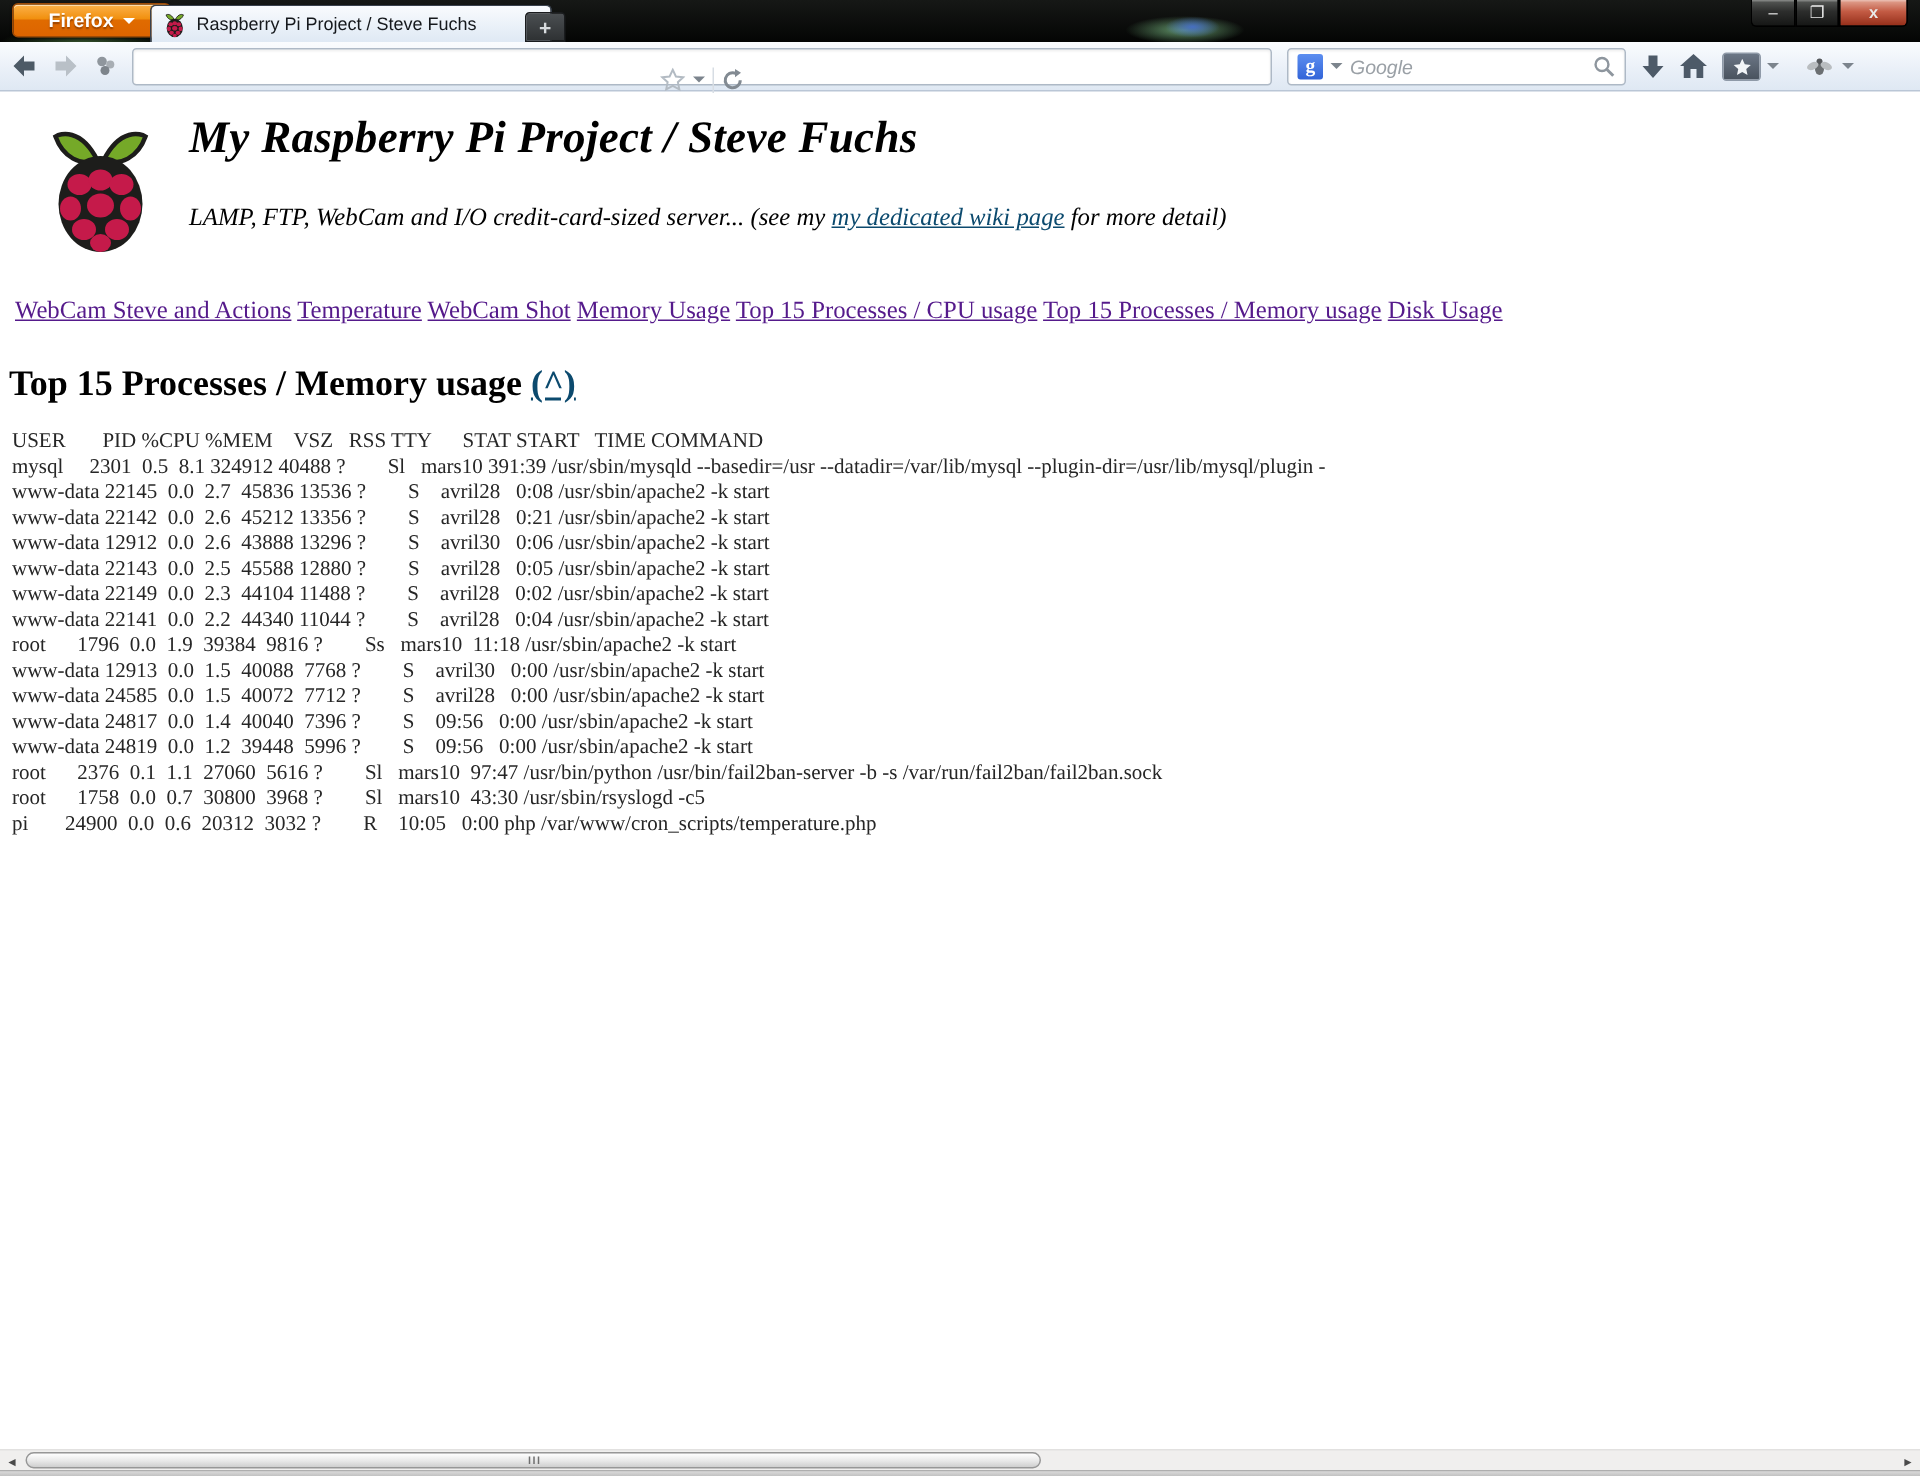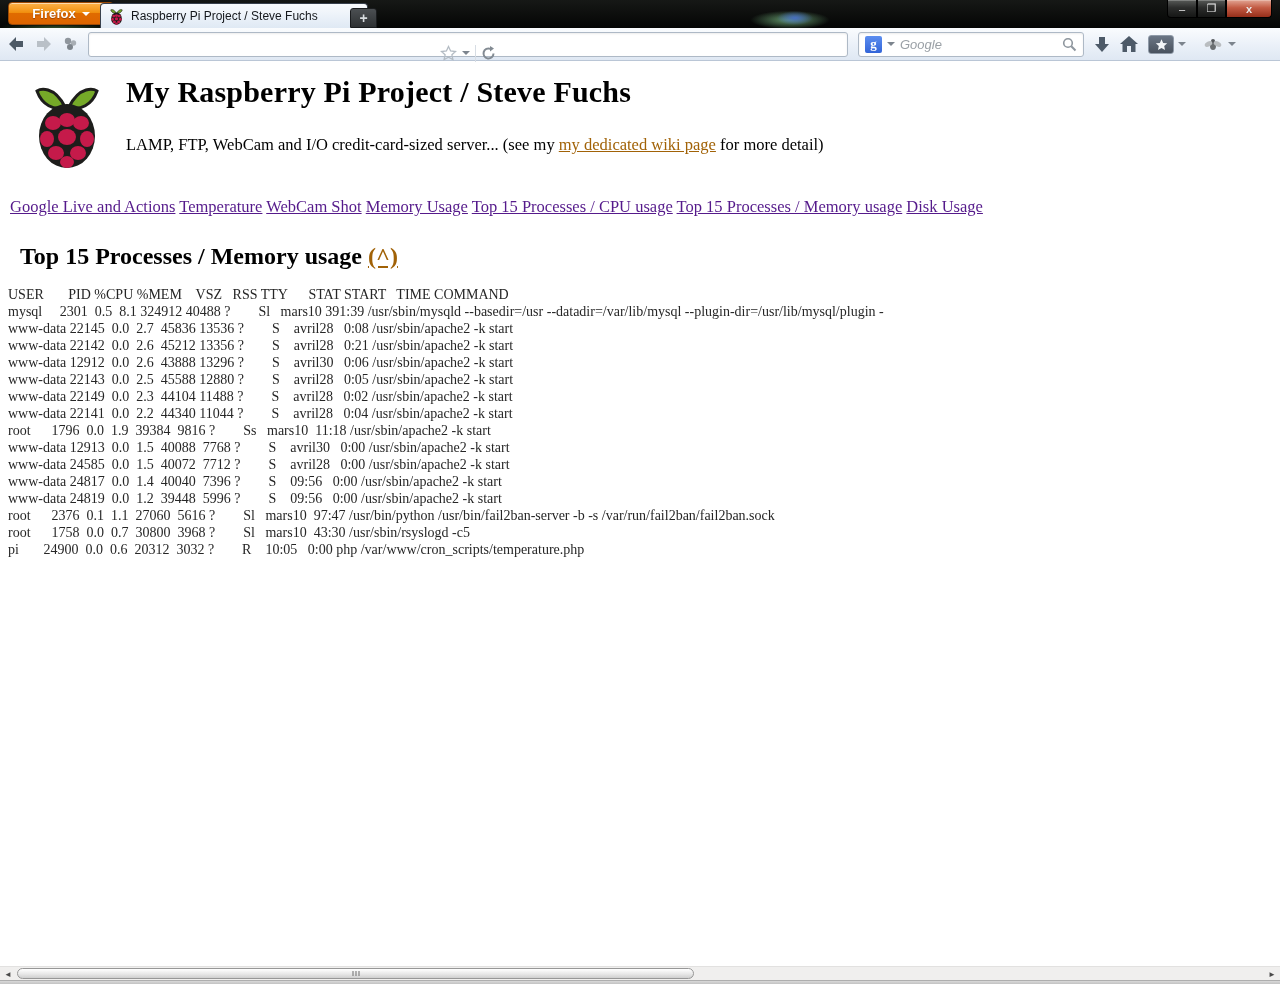--- a/index.html
+++ b/index.html
@@ -66,27 +66,27 @@
   .bm-btn { width: 26px; height: 19px; border-radius: 3px; border: 1px solid #8f9aa8;
     background: linear-gradient(#6b7685, #49525e); display: flex; align-items: center; justify-content: center; }
   .caret-gray { width: 0; height: 0; border-left: 4px solid transparent; border-right: 4px solid transparent;
     border-top: 4px solid #7c848d; }
 
   
   .content { height: 905px; background: #fff; overflow: hidden;
     font-family: "Liberation Serif", serif; color: #000; }
   .page-header { display: flex; padding: 14px 0 0 34px; }
   .logo { width: 66px; height: 88px; margin-top: 6px; flex: none; }
-  .header-text { margin-left: 26px; }
+  .header-text { margin-left: 26px; font-style: italic; }
   h1.page-title { font-size: 30px; font-weight: bold; margin: 0 0 24px; letter-spacing: .2px; }
   .intro-line { font-size: 16.5px; line-height: 24px; }
-  a.blue { color: #a16207; text-decoration: underline; cursor: pointer; }
+  a.blue { color: #0c4a6e; text-decoration: underline; cursor: pointer; }
   .nav { margin: 28px 0 0 10px; font-size: 16.5px; }
   a.visited { color: #551a8b; text-decoration: underline; cursor: pointer; }
-  h2.section-title { margin: 26px 0 0 20px; font-size: 24px; font-weight: bold; }
+  h2.section-title { margin: 26px 0 0 6px; font-size: 24px; font-weight: bold; }
   h2.section-title a.blue { font-weight: bold; }
   pre.ps { margin: 16px 0 0 8px; font-family: Liberation Serif, serif;
     font-size: 14px; line-height: 17px; color: #262626; white-space: pre; overflow: hidden; }
 
   
   .hscrollbar { position: relative; height: 14px; background: #f0efee; border-top: 1px solid #e2e1e0; }
   .scroll-arrow { position: absolute; top: 0; width: 16px; height: 14px; display: flex;
     align-items: center; justify-content: center; font-size: 8px; color: #4a4a4a; }
   .scroll-arrow.left { left: 0; }
   .scroll-arrow.right { right: 0; }
@@ -227,21 +227,21 @@
         <ellipse cx="44" cy="72" rx="8" ry="7" fill="#c51a4a"></ellipse>
         <ellipse cx="33" cy="81" rx="7" ry="6" fill="#c51a4a"></ellipse>
     </svg>
     <div class="header-text">
       <h1 class="page-title">My Raspberry Pi Project / Steve Fuchs</h1>
       <div class="intro-line"><span>LAMP, FTP, WebCam and I/O credit-card-sized server... (see my </span><a class="blue">my dedicated wiki page</a><span> for more detail)</span></div>
     </div>
   </div>
 
   <div class="nav">
-    <a class="visited">Google Live and Actions</a>
+    <a class="visited">WebCam Steve and Actions</a>
     <a class="visited">Temperature</a>
     <a class="visited">WebCam Shot</a>
     <a class="visited">Memory Usage</a>
     <a class="visited">Top 15 Processes / CPU usage</a>
     <a class="visited">Top 15 Processes / Memory usage</a>
     <a class="visited">Disk Usage</a>
   </div>
 
   <h2 class="section-title"><span>Top 15 Processes / Memory usage </span><a class="blue">(^)</a></h2>
 

